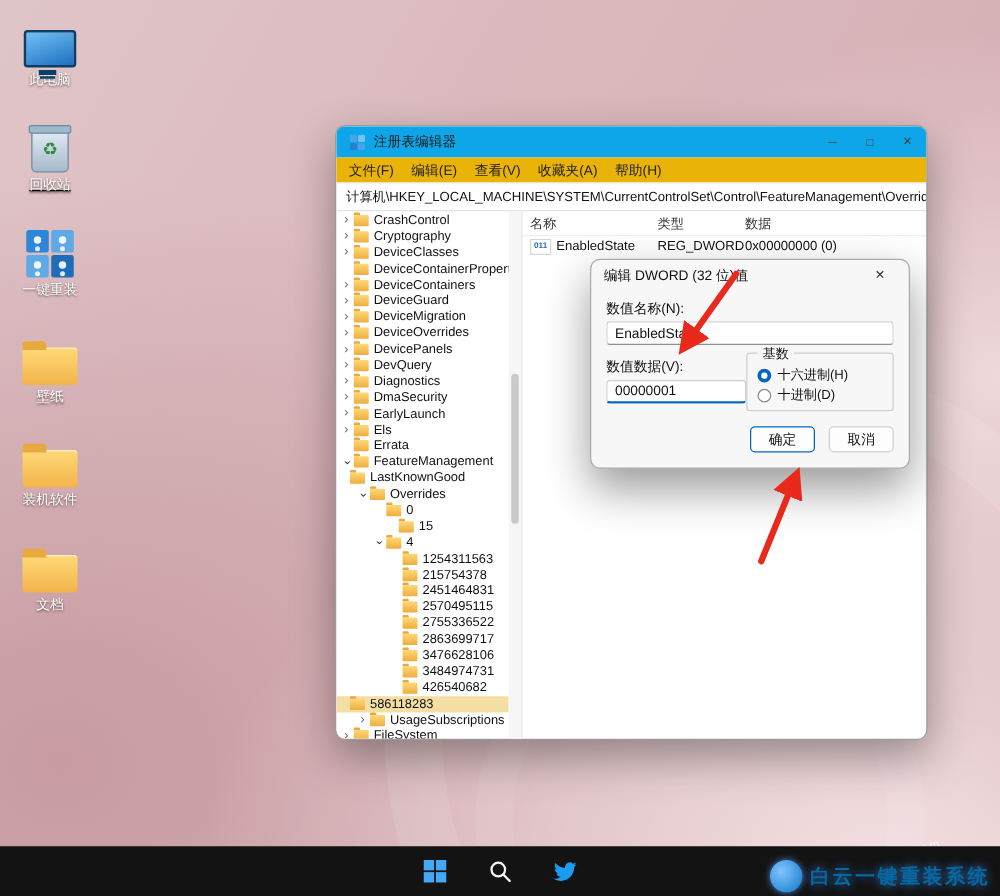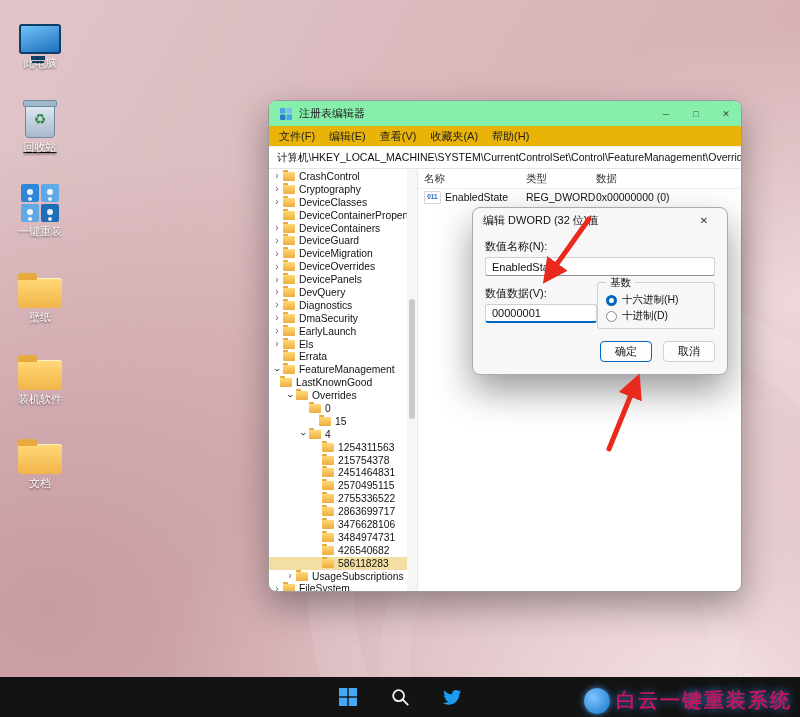--- a/index.html
+++ b/index.html
@@ -45,21 +45,21 @@
   .g-folder{width:44px;height:30px;position:relative;border-radius:3px;
     background:linear-gradient(180deg,#ffd978 0%,#f2b44a 100%);
     box-shadow:inset 0 1px 0 rgba(255,255,255,.6);}
   .g-folder::before{content:"";position:absolute;top:-5px;left:0;width:19px;height:7px;
     background:#e8a93e;border-radius:3px 3px 0 0;}
 
   
   .regedit{position:absolute;left:268px;top:100px;width:472px;height:490px;
     background:#fff;border:1px solid #9b9b9b;border-radius:8px;
     box-shadow:0 14px 34px rgba(0,0,0,.35);display:flex;flex-direction:column;overflow:hidden;}
-  .titlebar{height:25px;display:flex;align-items:center;padding:0 0 0 10px;background:#86efac;flex:none;}
+  .titlebar{height:25px;display:flex;align-items:center;padding:0 0 0 10px;background:#0ea5e9;flex:none;}
   .titlebar .ticon{width:14px;height:14px;margin-right:6px;flex:none;}
   .titlebar .ttext{font-size:11px;color:#222;flex:1;}
   .wbtn{width:30px;height:25px;display:flex;align-items:center;justify-content:center;
     font-size:9px;color:#444;}
   .menubar{height:20px;display:flex;align-items:center;gap:14px;padding:0 10px;
     font-size:11px;color:#222;background:#eab308;flex:none;}
   .addrbar{height:21px;display:flex;align-items:center;padding:0 8px;font-size:10.5px;
     color:#111;border-top:1px solid #efefef;border-bottom:1px solid #e4e4e4;
     white-space:nowrap;overflow:hidden;flex:none;}
   .winbody{flex:1;display:flex;min-height:0;}
@@ -122,21 +122,21 @@
   
   .taskbar{position:absolute;left:0;bottom:0;width:800px;height:40px;background:#131313;
     z-index:60;display:flex;align-items:center;justify-content:center;gap:18px;}
   .tb-btn{width:34px;height:34px;display:flex;align-items:center;justify-content:center;
     border-radius:5px;}
   .watermark{position:absolute;right:8px;bottom:3px;z-index:70;display:flex;
     align-items:center;gap:6px;}
   .wm-logo{width:26px;height:26px;border-radius:50%;
     background:radial-gradient(circle at 35% 35%,#7ec5ff,#1274c8);
     box-shadow:0 0 6px rgba(80,160,255,.8);flex:none;}
-  .wm-brand{font-size:20px;font-weight:bold;color:#be185d;letter-spacing:2px;
+  .wm-brand{font-size:16px;font-weight:bold;color:#0369a1;letter-spacing:2px;
     text-shadow:0 0 8px rgba(70,150,255,.75),0 1px 2px rgba(0,0,0,.6);}
   .wm-url{position:absolute;right:44px;bottom:20px;transform:rotate(-16deg);
     font-size:9px;letter-spacing:2px;color:rgba(255,255,255,.7);white-space:nowrap;
     pointer-events:none;}
 </style>
 </head>
 <body>
 
 <div class="desktop-bg">
   <div class="petal petal1"></div>
@@ -353,21 +353,21 @@
         <div class="trow" style="padding-left: 42px;">
           <span class="chev none"></span>
           <span class="tfold"></span>
           <span class="tlabel">3484974731</span>
         </div>
         <div class="trow" style="padding-left: 42px;">
           <span class="chev none"></span>
           <span class="tfold"></span>
           <span class="tlabel">426540682</span>
         </div>
-        <div class="trow selected" style="padding-left: 42px;">
+        <div class="trow selected" style="">
           <span class="chev none"></span>
           <span class="tfold"></span>
           <span class="tlabel">586118283</span>
         </div>
         <div class="trow" style="padding-left: 16px;">
           <span class="chev collapsed">›</span>
           <span class="tfold"></span>
           <span class="tlabel">UsageSubscriptions</span>
         </div>
         <div class="trow" style="padding-left: 3px;">

